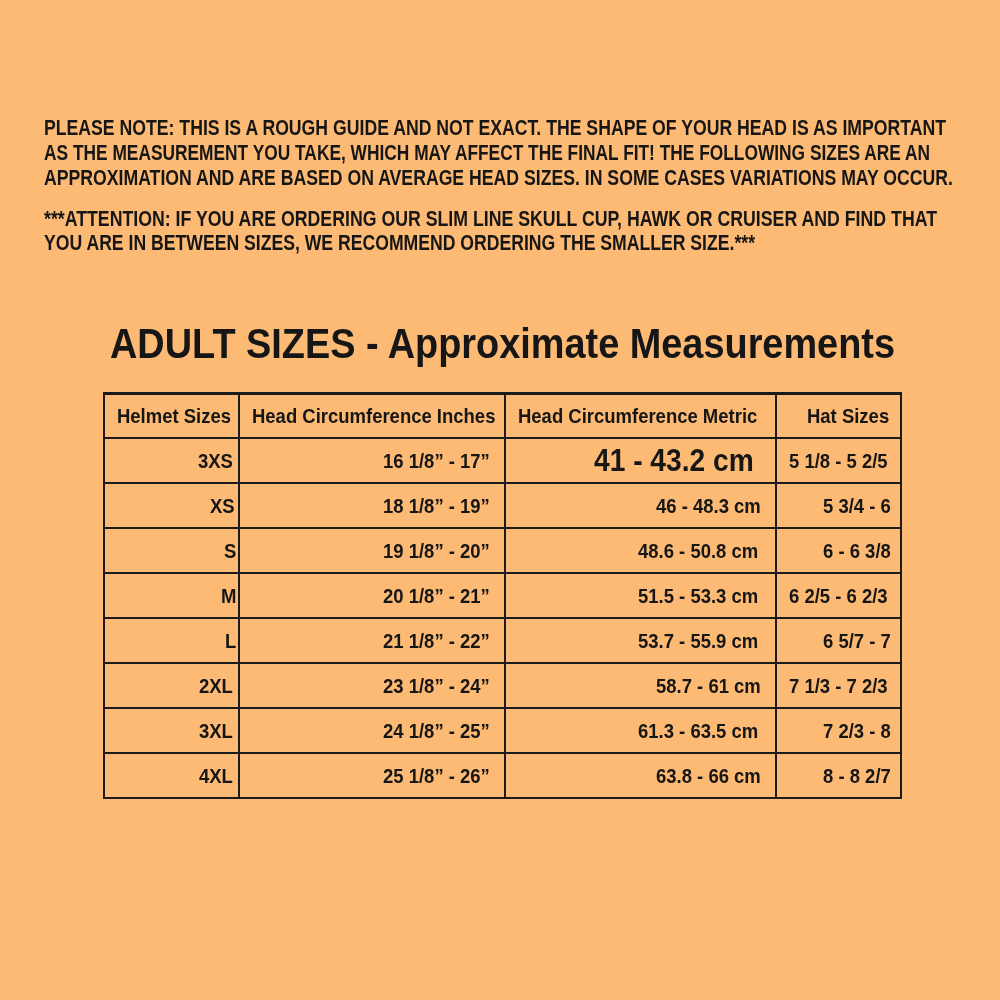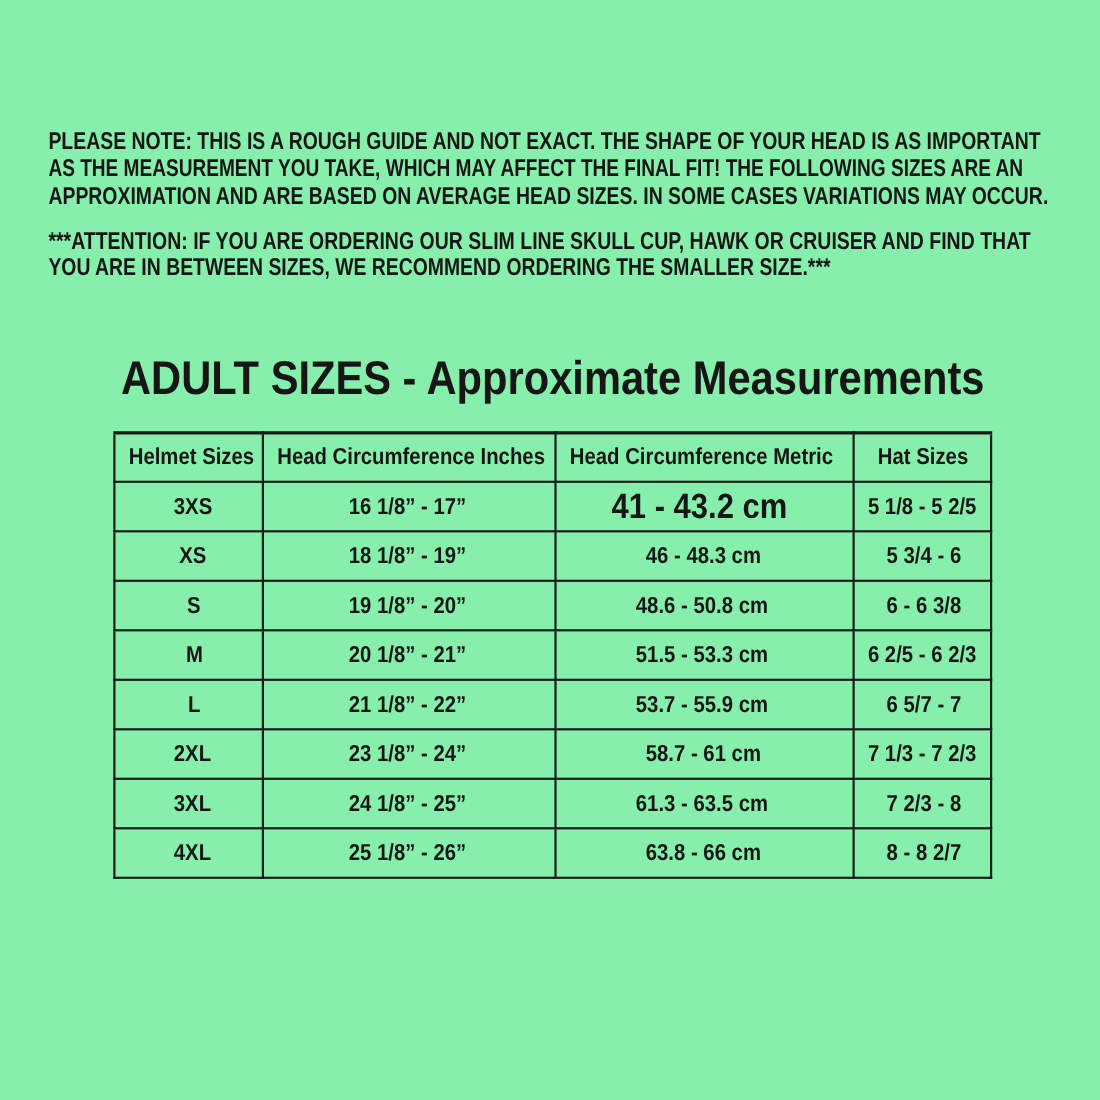--- a/index.html
+++ b/index.html
@@ -4,21 +4,21 @@
 <style>
   html, body {
     margin: 0;
     padding: 0;
     background: #ffffff;
   }
   #page {
     position: relative;
     width: 1000px;
     height: 1000px;
-    background: #86efac;
+    background: #fdba74;
     font-family: "Liberation Sans", sans-serif;
     color: #121212;
     overflow: hidden;
   }
   #text-svg {
     position: absolute;
     left: 0;
     top: 0;
   }
   #text-svg text {
@@ -36,21 +36,21 @@
     border-collapse: collapse;
     table-layout: fixed;
     width: 797px;
     border: 2px solid #1b1b1b;
     border-top-width: 3px;
   }
   table.size-table th,
   table.size-table td {
     border: 2px solid #1b1b1b;
     padding: 0 0 0 12px;
-    text-align: center;
+    text-align: right;
     vertical-align: middle;
     font-weight: bold;
     font-size: 21px;
     color: #161616;
     overflow: hidden;
     white-space: nowrap;
   }
   table.size-table th { height: 42px; }
   table.size-table td { height: 43px; text-decoration: underline; }
   

